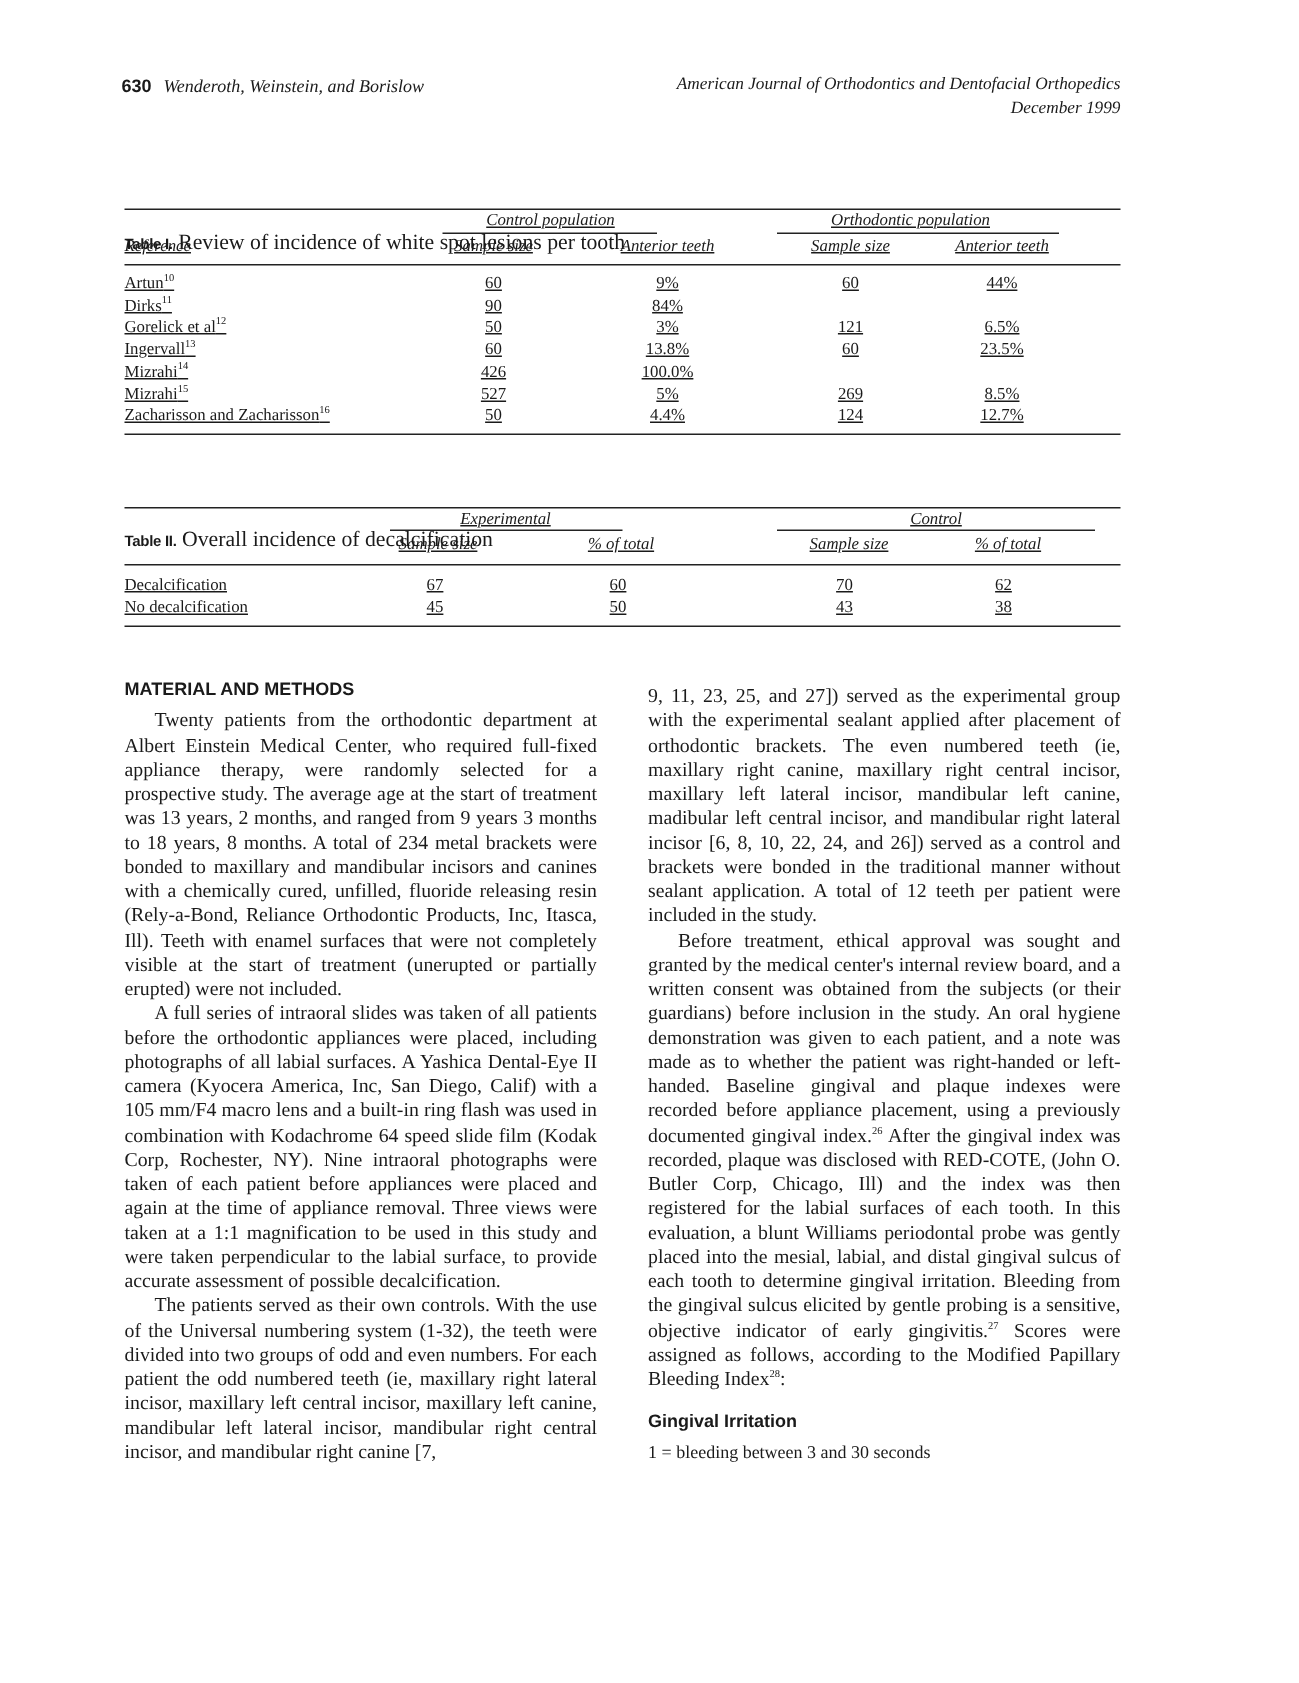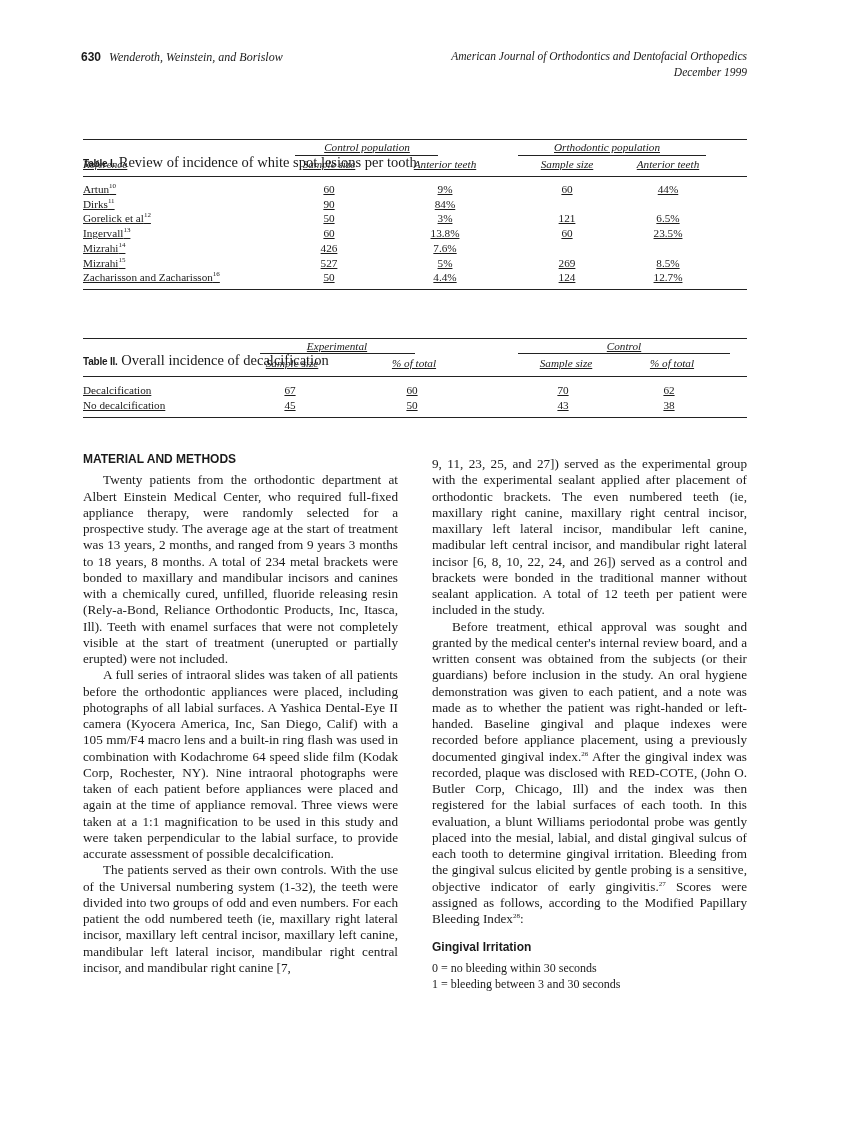--- a/index.html
+++ b/index.html
@@ -78,21 +78,21 @@
   <div>
     <div class="cell" style="left:83px; top:227.1px;"><span>Ingervall</span><sup>13</sup></div>
     <div class="cell ctr" style="left:329px; top:227.1px;">60</div>
     <div class="cell ctr" style="left:445px; top:227.1px;">13.8%</div>
     <div class="cell ctr" style="left:567px; top:227.1px;">60</div>
     <div class="cell ctr" style="left:668px; top:227.1px;">23.5%</div>
   </div>
   <div>
     <div class="cell" style="left:83px; top:241.8px;"><span>Mizrahi</span><sup>14</sup></div>
     <div class="cell ctr" style="left:329px; top:241.8px;">426</div>
-    <div class="cell ctr" style="left:445px; top:241.8px;">7.6%</div>
+    <div class="cell ctr" style="left:445px; top:241.8px;">100.0%</div>
     <div class="cell ctr" style="left:567px; top:241.8px;"></div>
     <div class="cell ctr" style="left:668px; top:241.8px;"></div>
   </div>
   <div>
     <div class="cell" style="left:83px; top:256.5px;"><span>Mizrahi</span><sup>15</sup></div>
     <div class="cell ctr" style="left:329px; top:256.5px;">527</div>
     <div class="cell ctr" style="left:445px; top:256.5px;">5%</div>
     <div class="cell ctr" style="left:567px; top:256.5px;">269</div>
     <div class="cell ctr" style="left:668px; top:256.5px;">8.5%</div>
   </div>
@@ -146,15 +146,14 @@
   <p class="sec-head" style="margin-bottom:5px;">MATERIAL AND METHODS</p>
   <p class="ind">Twenty patients from the orthodontic department at Albert Einstein Medical Center, who required full-fixed appliance therapy, were randomly selected for a prospective study. The average age at the start of treatment was 13 years, 2 months, and ranged from 9 years 3 months to 18 years, 8 months. A total of 234 metal brackets were bonded to maxillary and mandibular incisors and canines with a chemically cured, unfilled, fluoride releasing resin (Rely-a-Bond, Reliance Orthodontic Products, Inc, Itasca, Ill). Teeth with enamel surfaces that were not completely visible at the start of treatment (unerupted or partially erupted) were not included.</p>
   <p class="ind">A full series of intraoral slides was taken of all patients before the orthodontic appliances were placed, including photographs of all labial surfaces. A Yashica Dental-Eye II camera (Kyocera America, Inc, San Diego, Calif) with a 105 mm/F4 macro lens and a built-in ring flash was used in combination with Kodachrome 64 speed slide film (Kodak Corp, Rochester, NY). Nine intraoral photographs were taken of each patient before appliances were placed and again at the time of appliance removal. Three views were taken at a 1:1 magnification to be used in this study and were taken perpendicular to the labial surface, to provide accurate assessment of possible decalcification.</p>
   <p class="ind">The patients served as their own controls. With the use of the Universal numbering system (1-32), the teeth were divided into two groups of odd and even numbers. For each patient the odd numbered teeth (ie, maxillary right lateral incisor, maxillary left central incisor, maxillary left canine, mandibular left lateral incisor, mandibular right central incisor, and mandibular right canine [7,</p>
 </div>
 
 <div class="col" style="left:432px; top:456px;">
   <p>9, 11, 23, 25, and 27]) served as the experimental group with the experimental sealant applied after placement of orthodontic brackets. The even numbered teeth (ie, maxillary right canine, maxillary right central incisor, maxillary left lateral incisor, mandibular left canine, madibular left central incisor, and mandibular right lateral incisor [6, 8, 10, 22, 24, and 26]) served as a control and brackets were bonded in the traditional manner without sealant application. A total of 12 teeth per patient were included in the study.</p>
   <p class="ind"><span>Before treatment, ethical approval was sought and granted by the medical center's internal review board, and a written consent was obtained from the subjects (or their guardians) before inclusion in the study. An oral hygiene demonstration was given to each patient, and a note was made as to whether the patient was right-handed or left-handed. Baseline gingival and plaque indexes were recorded before appliance placement, using a previously documented gingival index.</span><sup>26</sup><span> After the gingival index was recorded, plaque was disclosed with RED-COTE, (John O. Butler Corp, Chicago, Ill) and the index was then registered for the labial surfaces of each tooth. In this evaluation, a blunt Williams periodontal probe was gently placed into the mesial, labial, and distal gingival sulcus of each tooth to determine gingival irritation. Bleeding from the gingival sulcus elicited by gentle probing is a sensitive, objective indicator of early gingivitis.</span><sup>27</sup><span> Scores were assigned as follows, according to the Modified Papillary Bleeding Index</span><sup>28</sup><span>:</span></p>
   <p class="sub-head">Gingival Irritation</p>
-  <p class="score">0 = no bleeding within 30 seconds</p>
   <p class="score">1 = bleeding between 3 and 30 seconds</p>
 </div>
 
 </body></html>

